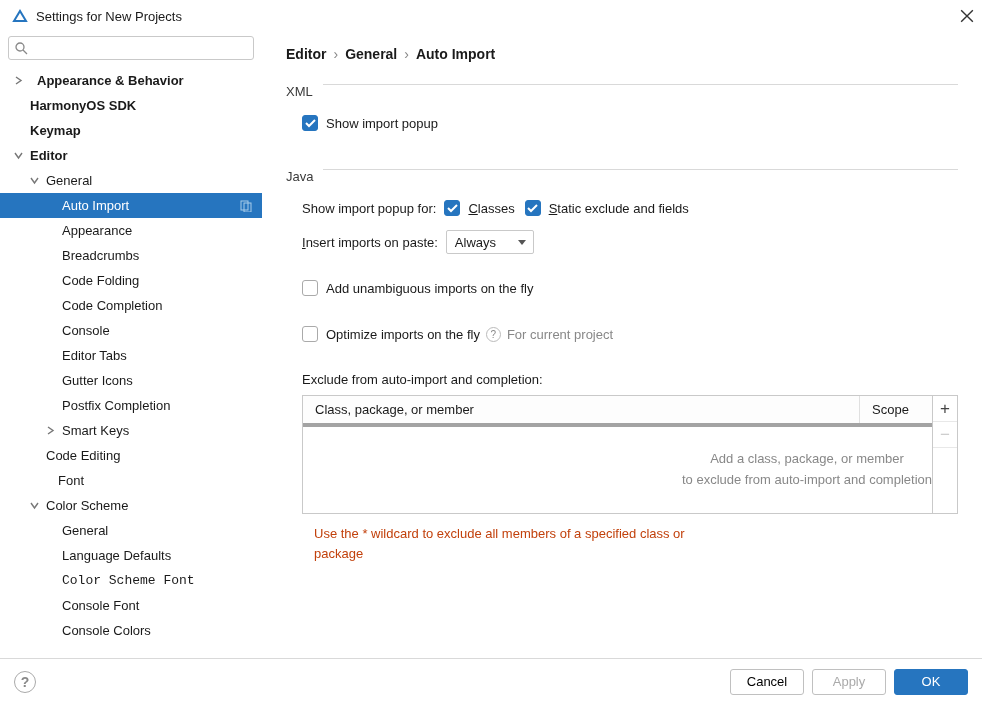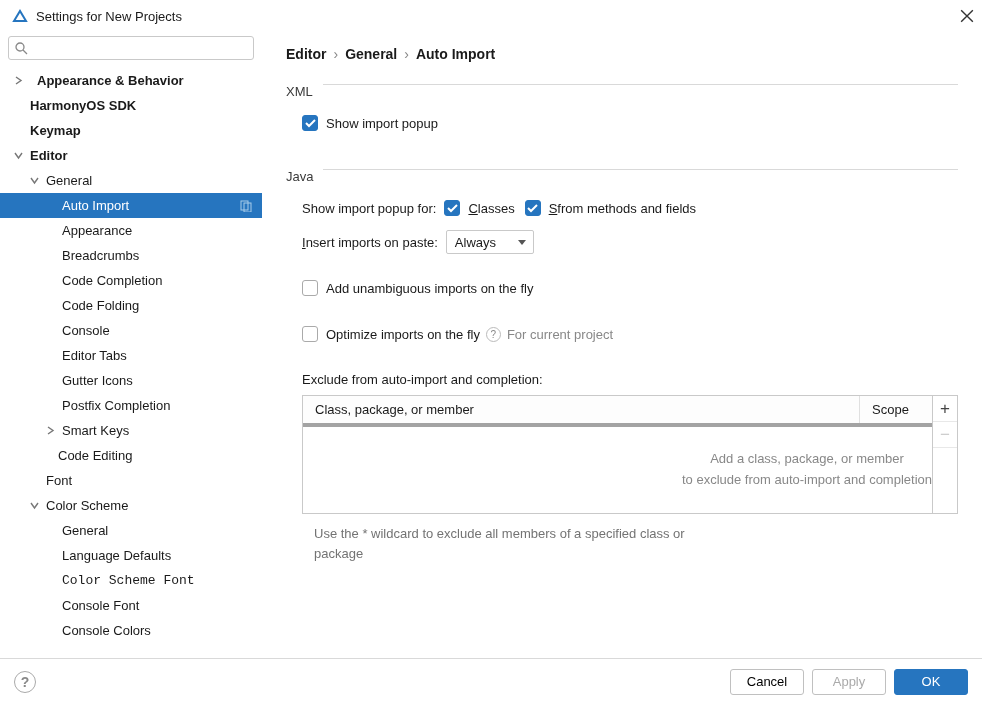--- a/index.html
+++ b/index.html
@@ -55,21 +55,21 @@
     .exclude-label { margin-top: 16px; margin-bottom: 8px; margin-left: 16px; }
     .exclude-wrap { display: flex; margin-left: 16px; }
     .exclude-table { border: 1px solid #c9c9c9; border-right: none; flex: 1; }
     .exclude-table-header { display: flex; border-bottom: 4px solid #a3a3a3; background: #fdfdfd; }
     .exclude-table-header .col1 { flex: 1; padding: 6px 12px; border-right: 1px solid #e0e0e0; }
     .exclude-table-header .col2 { width: 72px; padding: 6px 12px; }
     .exclude-table-body { height: 86px; display: flex; align-items: center; justify-content: flex-end; color: #888; text-align: center; line-height: 1.6; }
     .exclude-actions { width: 26px; border: 1px solid #c9c9c9; display: flex; flex-direction: column; }
     .exclude-actions button { height: 26px; border: none; background: #fff; cursor: pointer; font-size: 17px; color: #444; border-bottom: 1px solid #e8e8e8; }
     .exclude-actions button.disabled { color: #ccc; cursor: default; }
-    .exclude-hint { color: #737373; margin: 10px 0 0 28px; line-height: 1.5; max-width: 400px; }
+    .exclude-hint { color: #c2410c; margin: 10px 0 0 28px; line-height: 1.5; max-width: 400px; }
     
     .footer { border-top: 1px solid #d9d9d9; height: 46px; display: flex; align-items: center; padding: 0 14px; }
     .footer-help { width: 22px; height: 22px; border: 1.5px solid #aaa; border-radius: 50%; display: flex; align-items: center; justify-content: center; color: #888; font-size: 14px; cursor: pointer; font-weight: 700; }
     .footer-spacer { flex: 1; }
     .btn { height: 26px; min-width: 74px; border: 1px solid #c0c0c0; border-radius: 3px; background: #fff; font-size: 13px; cursor: pointer; margin-left: 8px; padding: 0 14px; }
     .btn.disabled { color: #aaa; cursor: default; }
     .btn.primary { background: #2675bf; border-color: #2675bf; color: #fff; }
   </style>
 </head>
 <body>
@@ -145,28 +145,28 @@
         <div class="tree-item" style="padding-left: 44px; text-align: center;">
           <span class="chevron"></span>
           <span class="tree-label" style="margin-left: 6px;">Appearance</span>
         </div>
         <div class="tree-item" style="padding-left: 44px;">
           <span class="chevron"></span>
           <span class="tree-label" style="margin-left: 6px;">Breadcrumbs</span>
         </div>
         <div class="tree-item" style="padding-left: 44px;">
           <span class="chevron"></span>
+          <span class="tree-label" style="margin-left: 6px;">Code Folding</span>
+        </div>
+        <div class="tree-item" style="padding-left: 44px;">
+          <span class="chevron"></span>
           <span class="tree-label" style="margin-left: 6px;">Code Completion</span>
         </div>
         <div class="tree-item" style="padding-left: 44px;">
           <span class="chevron"></span>
-          <span class="tree-label" style="margin-left: 6px;">Code Folding</span>
-        </div>
-        <div class="tree-item" style="padding-left: 44px;">
-          <span class="chevron"></span>
           <span class="tree-label" style="margin-left: 6px;">Console</span>
         </div>
         <div class="tree-item" style="padding-left: 44px;">
           <span class="chevron"></span>
           <span class="tree-label" style="margin-left: 6px;">Editor Tabs</span>
         </div>
         <div class="tree-item" style="padding-left: 44px;">
           <span class="chevron"></span>
           <span class="tree-label" style="margin-left: 6px;">Gutter Icons</span>
         </div>
@@ -175,25 +175,25 @@
           <span class="tree-label" style="margin-left: 6px;">Postfix Completion</span>
         </div>
         <div class="tree-item" style="padding-left: 44px;">
           <span class="chevron">
             <svg viewBox="0 0 9 9">
               <path d="M2 1 L7 4.5 L2 8" fill="none" stroke="#777" stroke-width="1.4"></path>
             </svg>
           </span>
           <span class="tree-label" style="margin-left: 6px;">Smart Keys</span>
         </div>
+        <div class="tree-item" style="padding-left: 28px;">
+          <span class="chevron"></span>
+          <span class="tree-label" style="margin-left: 6px;">Code Editing</span>
+        </div>
         <div class="tree-item" style="padding-left: 40px;">
-          <span class="chevron"></span>
-          <span class="tree-label" style="margin-left: 6px;">Code Editing</span>
-        </div>
-        <div class="tree-item" style="padding-left: 28px;">
           <span class="chevron"></span>
           <span class="tree-label" style="margin-left: 6px;">Font</span>
         </div>
         <div class="tree-item" style="padding-left: 28px;">
           <span class="chevron">
             <svg viewBox="0 0 9 9">
               <path d="M1 2 L4.5 7 L8 2" fill="none" stroke="#777" stroke-width="1.4"></path>
             </svg>
           </span>
           <span class="tree-label" style="margin-left: 6px;">Color Scheme</span>
@@ -257,21 +257,21 @@
             <path d="M1 5 L4 8 L10 2" stroke="currentColor" stroke-width="2" fill="none"></path>
           </svg>
       </span>
       <span><span class="underline-first">C</span><span id="classes-rest">lasses</span></span>
       <span style="width:10px"></span>
       <span class="checkbox checked">
         <svg viewBox="0 0 11 11">
             <path d="M1 5 L4 8 L10 2" stroke="currentColor" stroke-width="2" fill="none"></path>
           </svg>
       </span>
-      <span><span class="underline-first">S</span><span id="static-rest">from methods and fields</span></span>
+      <span><span class="underline-first">S</span><span id="static-rest">tatic exclude and fields</span></span>
     </div>
 
     <div class="form-row">
       <span class="label-text"><span class="underline-first">I</span><span id="insert-rest">nsert imports on paste:</span></span>
       <span class="select">
         <span>Always</span>
       </span>
     </div>
 
     <div style="height:12px"></div>

